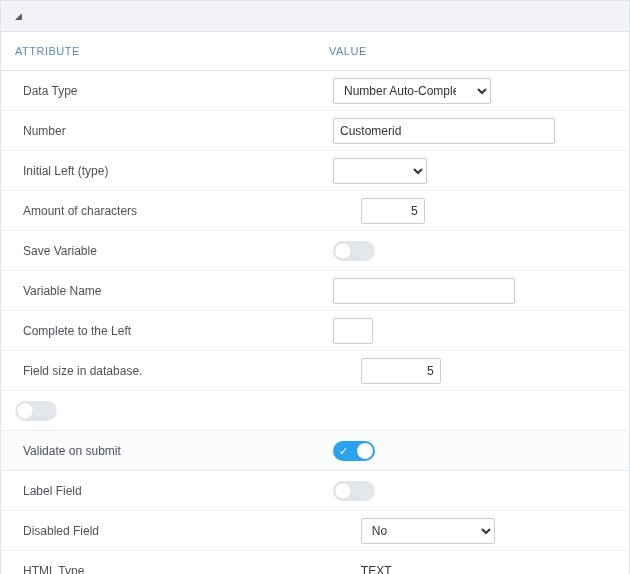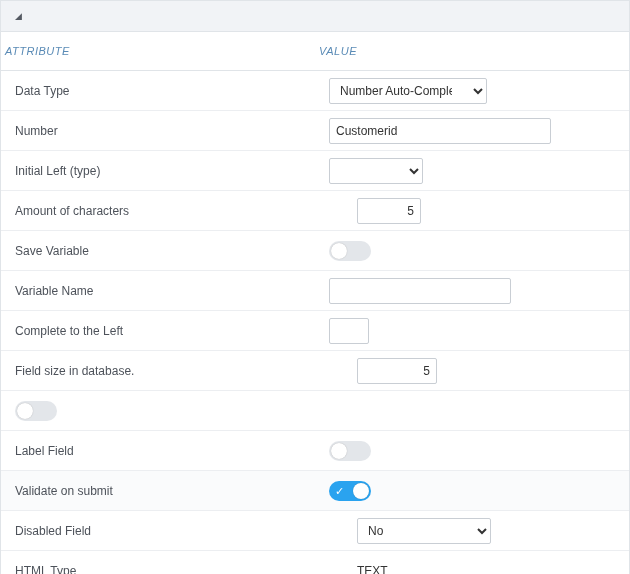--- a/index.html
+++ b/index.html
@@ -26,38 +26,38 @@
   }
   .columns-header {
     display: flex;
     border-bottom: 1px solid #e0e4e8;
     background: #fff;
   }
   .columns-header .col {
     font-size: 11px;
     color: #5a8bb6;
     letter-spacing: 0.5px;
-    padding: 13px 4px;
-    font-style: italic;
+    padding: 13px 14px;
   }
   .columns-header .col-attr { width: 50%; }
   .columns-header .col-val  { width: 50%; }
   .row {
     display: flex;
     align-items: center;
     border-bottom: 1px solid #eceef1;
     min-height: 40px;
     background: #fff;
   }
   .row.alt { background: #fafbfc; }
   .row .cell-label {
     width: 50%;
     padding: 10px 14px;
     font-size: 12px;
     color: #4d525a;
+    margin-left: 8px;
   }
   .row .cell-value {
     width: 50%;
     padding: 6px 14px;
     font-size: 12px;
     color: #333;
     display: flex;
     align-items: center;
   }
   select, input[type="text"] {
@@ -189,40 +189,40 @@
   </div>
 
   <div class="row">
     <div class="cell-value">
       <span class="toggle">
         <span class="knob"></span>
       </span>
     </div>
   </div>
 
-  <div class="row">
-    <div class="cell-label">Label Field</div>
-    <div class="cell-value">
-      <span class="toggle">
-        <span class="knob"></span>
-      </span>
-    </div>
-  </div>
-
   <div class="row alt">
     <div class="cell-label">Validate on submit</div>
     <div class="cell-value">
       <span class="toggle on">
         <span class="check">✓</span>
           <span class="knob"></span>
       </span>
     </div>
   </div>
 
   <div class="row">
+    <div class="cell-label">Label Field</div>
+    <div class="cell-value">
+      <span class="toggle">
+        <span class="knob"></span>
+      </span>
+    </div>
+  </div>
+
+  <div class="row">
     <div class="cell-label">Disabled Field</div>
     <div class="cell-value" style="padding-left:42px;">
       <select class="select-no">
         <option>No</option>
       </select>
     </div>
   </div>
 
   <div class="row">
     <div class="cell-label">HTML Type</div>

